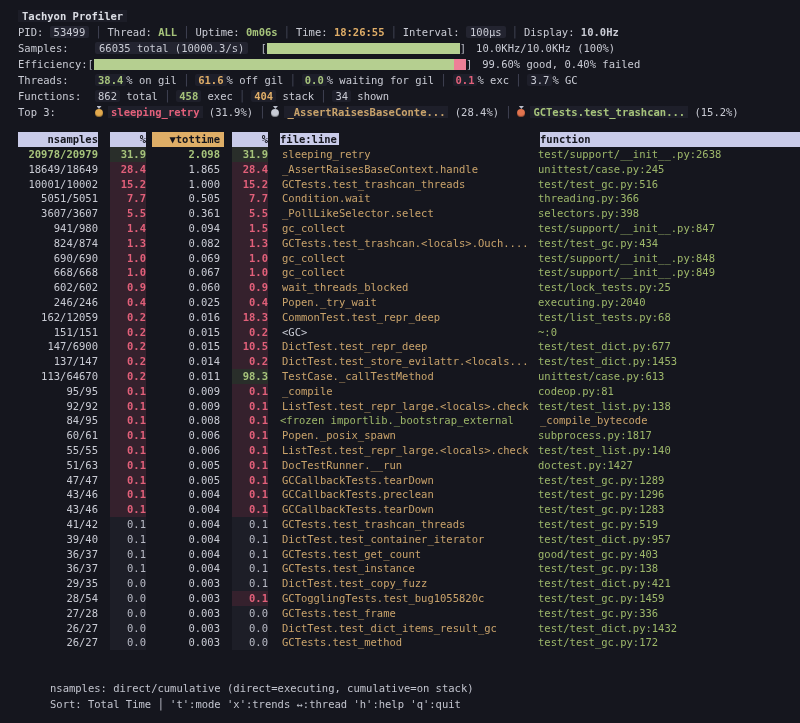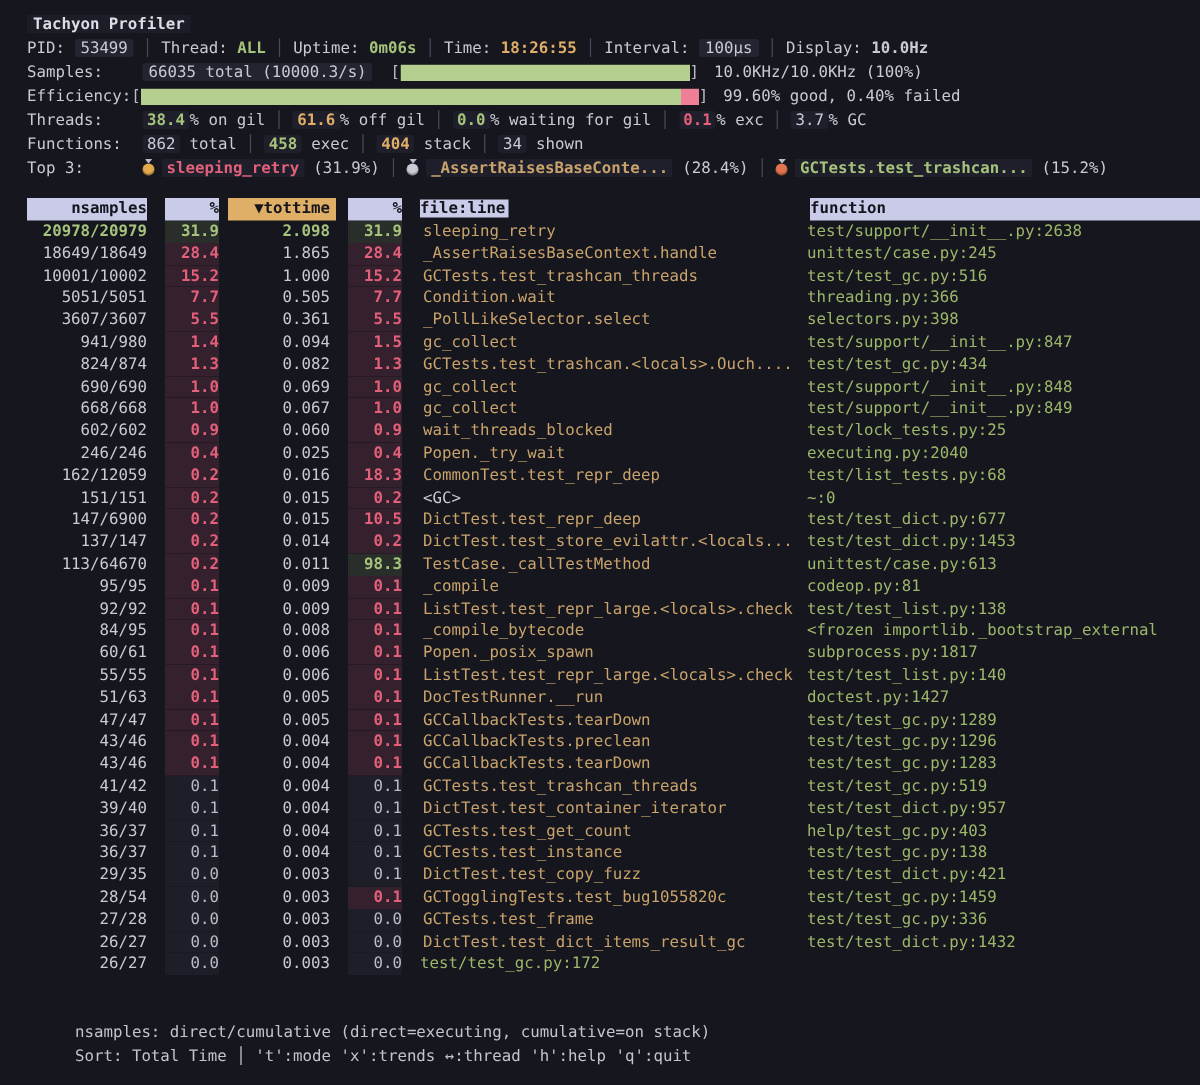--- a/index.html
+++ b/index.html
@@ -128,36 +128,36 @@
       <div class="trow"><div class="tc c1 num">668/668</div><div class="tc c2 num vred">1.0</div><div class="tc c3 num">0.067</div><div class="tc c4 num vred">1.0</div><div class="tc c5 tan">gc_collect</div><div class="tc c6 file">test/support/__init__.py:849</div></div>
       <div class="trow"><div class="tc c1 num">602/602</div><div class="tc c2 num vred">0.9</div><div class="tc c3 num">0.060</div><div class="tc c4 num vred">0.9</div><div class="tc c5 tan">wait_threads_blocked</div><div class="tc c6 file">test/lock_tests.py:25</div></div>
       <div class="trow"><div class="tc c1 num">246/246</div><div class="tc c2 num vred">0.4</div><div class="tc c3 num">0.025</div><div class="tc c4 num vred">0.4</div><div class="tc c5 tan">Popen._try_wait</div><div class="tc c6 file">executing.py:2040</div></div>
       <div class="trow"><div class="tc c1 num">162/12059</div><div class="tc c2 num vred">0.2</div><div class="tc c3 num">0.016</div><div class="tc c4 num vred">18.3</div><div class="tc c5 tan">CommonTest.test_repr_deep</div><div class="tc c6 file">test/list_tests.py:68</div></div>
       <div class="trow"><div class="tc c1 num">151/151</div><div class="tc c2 num vred">0.2</div><div class="tc c3 num">0.015</div><div class="tc c4 num vred">0.2</div><div class="tc c5 fg">&lt;GC&gt;</div><div class="tc c6 file">~:0</div></div>
       <div class="trow"><div class="tc c1 num">147/6900</div><div class="tc c2 num vred">0.2</div><div class="tc c3 num">0.015</div><div class="tc c4 num vred">10.5</div><div class="tc c5 tan">DictTest.test_repr_deep</div><div class="tc c6 file">test/test_dict.py:677</div></div>
       <div class="trow"><div class="tc c1 num">137/147</div><div class="tc c2 num vred">0.2</div><div class="tc c3 num">0.014</div><div class="tc c4 num vred">0.2</div><div class="tc c5 tan">DictTest.test_store_evilattr.&lt;locals...</div><div class="tc c6 file">test/test_dict.py:1453</div></div>
       <div class="trow"><div class="tc c1 num">113/64670</div><div class="tc c2 num vred">0.2</div><div class="tc c3 num">0.011</div><div class="tc c4 num vgreen">98.3</div><div class="tc c5 tan">TestCase._callTestMethod</div><div class="tc c6 file">unittest/case.py:613</div></div>
       <div class="trow"><div class="tc c1 num">95/95</div><div class="tc c2 num vred">0.1</div><div class="tc c3 num">0.009</div><div class="tc c4 num vred">0.1</div><div class="tc c5 tan">_compile</div><div class="tc c6 file">codeop.py:81</div></div>
       <div class="trow"><div class="tc c1 num">92/92</div><div class="tc c2 num vred">0.1</div><div class="tc c3 num">0.009</div><div class="tc c4 num vred">0.1</div><div class="tc c5 tan">ListTest.test_repr_large.&lt;locals&gt;.check</div><div class="tc c6 file">test/test_list.py:138</div></div>
-      <div class="trow"><div class="tc c1 num">84/95</div><div class="tc c2 num vred">0.1</div><div class="tc c3 num">0.008</div><div class="tc c4 num vred">0.1</div><div class="tc c5 tan">_compile_bytecode</div><div class="tc c6 file">&lt;frozen importlib._bootstrap_external</div></div>
+      <div class="trow"><div class="tc c1 num">84/95</div><div class="tc c2 num vred">0.1</div><div class="tc c3 num">0.008</div><div class="tc c4 num vred">0.1</div><div class="tc c6 file">&lt;frozen importlib._bootstrap_external</div><div class="tc c5 tan">_compile_bytecode</div></div>
       <div class="trow"><div class="tc c1 num">60/61</div><div class="tc c2 num vred">0.1</div><div class="tc c3 num">0.006</div><div class="tc c4 num vred">0.1</div><div class="tc c5 tan">Popen._posix_spawn</div><div class="tc c6 file">subprocess.py:1817</div></div>
       <div class="trow"><div class="tc c1 num">55/55</div><div class="tc c2 num vred">0.1</div><div class="tc c3 num">0.006</div><div class="tc c4 num vred">0.1</div><div class="tc c5 tan">ListTest.test_repr_large.&lt;locals&gt;.check</div><div class="tc c6 file">test/test_list.py:140</div></div>
       <div class="trow"><div class="tc c1 num">51/63</div><div class="tc c2 num vred">0.1</div><div class="tc c3 num">0.005</div><div class="tc c4 num vred">0.1</div><div class="tc c5 tan">DocTestRunner.__run</div><div class="tc c6 file">doctest.py:1427</div></div>
       <div class="trow"><div class="tc c1 num">47/47</div><div class="tc c2 num vred">0.1</div><div class="tc c3 num">0.005</div><div class="tc c4 num vred">0.1</div><div class="tc c5 tan">GCCallbackTests.tearDown</div><div class="tc c6 file">test/test_gc.py:1289</div></div>
       <div class="trow"><div class="tc c1 num">43/46</div><div class="tc c2 num vred">0.1</div><div class="tc c3 num">0.004</div><div class="tc c4 num vred">0.1</div><div class="tc c5 tan">GCCallbackTests.preclean</div><div class="tc c6 file">test/test_gc.py:1296</div></div>
       <div class="trow"><div class="tc c1 num">43/46</div><div class="tc c2 num vred">0.1</div><div class="tc c3 num">0.004</div><div class="tc c4 num vred">0.1</div><div class="tc c5 tan">GCCallbackTests.tearDown</div><div class="tc c6 file">test/test_gc.py:1283</div></div>
       <div class="trow"><div class="tc c1 num">41/42</div><div class="tc c2 num vdim">0.1</div><div class="tc c3 num">0.004</div><div class="tc c4 num vdim">0.1</div><div class="tc c5 tan">GCTests.test_trashcan_threads</div><div class="tc c6 file">test/test_gc.py:519</div></div>
       <div class="trow"><div class="tc c1 num">39/40</div><div class="tc c2 num vdim">0.1</div><div class="tc c3 num">0.004</div><div class="tc c4 num vdim">0.1</div><div class="tc c5 tan">DictTest.test_container_iterator</div><div class="tc c6 file">test/test_dict.py:957</div></div>
-      <div class="trow"><div class="tc c1 num">36/37</div><div class="tc c2 num vdim">0.1</div><div class="tc c3 num">0.004</div><div class="tc c4 num vdim">0.1</div><div class="tc c5 tan">GCTests.test_get_count</div><div class="tc c6 file">help/test_gc.py:403</div></div>
+      <div class="trow"><div class="tc c1 num">36/37</div><div class="tc c2 num vdim">0.1</div><div class="tc c3 num">0.004</div><div class="tc c4 num vdim">0.1</div><div class="tc c5 tan">GCTests.test_get_count</div><div class="tc c6 file">good/test_gc.py:403</div></div>
       <div class="trow"><div class="tc c1 num">36/37</div><div class="tc c2 num vdim">0.1</div><div class="tc c3 num">0.004</div><div class="tc c4 num vdim">0.1</div><div class="tc c5 tan">GCTests.test_instance</div><div class="tc c6 file">test/test_gc.py:138</div></div>
       <div class="trow"><div class="tc c1 num">29/35</div><div class="tc c2 num vdim">0.0</div><div class="tc c3 num">0.003</div><div class="tc c4 num vdim">0.1</div><div class="tc c5 tan">DictTest.test_copy_fuzz</div><div class="tc c6 file">test/test_dict.py:421</div></div>
       <div class="trow"><div class="tc c1 num">28/54</div><div class="tc c2 num vdim">0.0</div><div class="tc c3 num">0.003</div><div class="tc c4 num vred">0.1</div><div class="tc c5 tan">GCTogglingTests.test_bug1055820c</div><div class="tc c6 file">test/test_gc.py:1459</div></div>
       <div class="trow"><div class="tc c1 num">27/28</div><div class="tc c2 num vdim">0.0</div><div class="tc c3 num">0.003</div><div class="tc c4 num vdim">0.0</div><div class="tc c5 tan">GCTests.test_frame</div><div class="tc c6 file">test/test_gc.py:336</div></div>
       <div class="trow"><div class="tc c1 num">26/27</div><div class="tc c2 num vdim">0.0</div><div class="tc c3 num">0.003</div><div class="tc c4 num vdim">0.0</div><div class="tc c5 tan">DictTest.test_dict_items_result_gc</div><div class="tc c6 file">test/test_dict.py:1432</div></div>
-      <div class="trow"><div class="tc c1 num">26/27</div><div class="tc c2 num vdim">0.0</div><div class="tc c3 num">0.003</div><div class="tc c4 num vdim">0.0</div><div class="tc c6 file">test/test_gc.py:172</div></div>
+      <div class="trow"><div class="tc c1 num">26/27</div><div class="tc c2 num vdim">0.0</div><div class="tc c3 num">0.003</div><div class="tc c4 num vdim">0.0</div><div class="tc c5 tan">GCTests.test_method</div><div class="tc c6 file">test/test_gc.py:172</div></div>
     </div>
 
   <div class="footer">
     <div class="fline">nsamples: direct/cumulative (direct=executing, cumulative=on stack)</div>
     <div class="fline">Sort: Total Time │ 't':mode 'x':trends ↔:thread 'h':help 'q':quit</div>
   </div>
 
 </div>
 
 </body></html>

